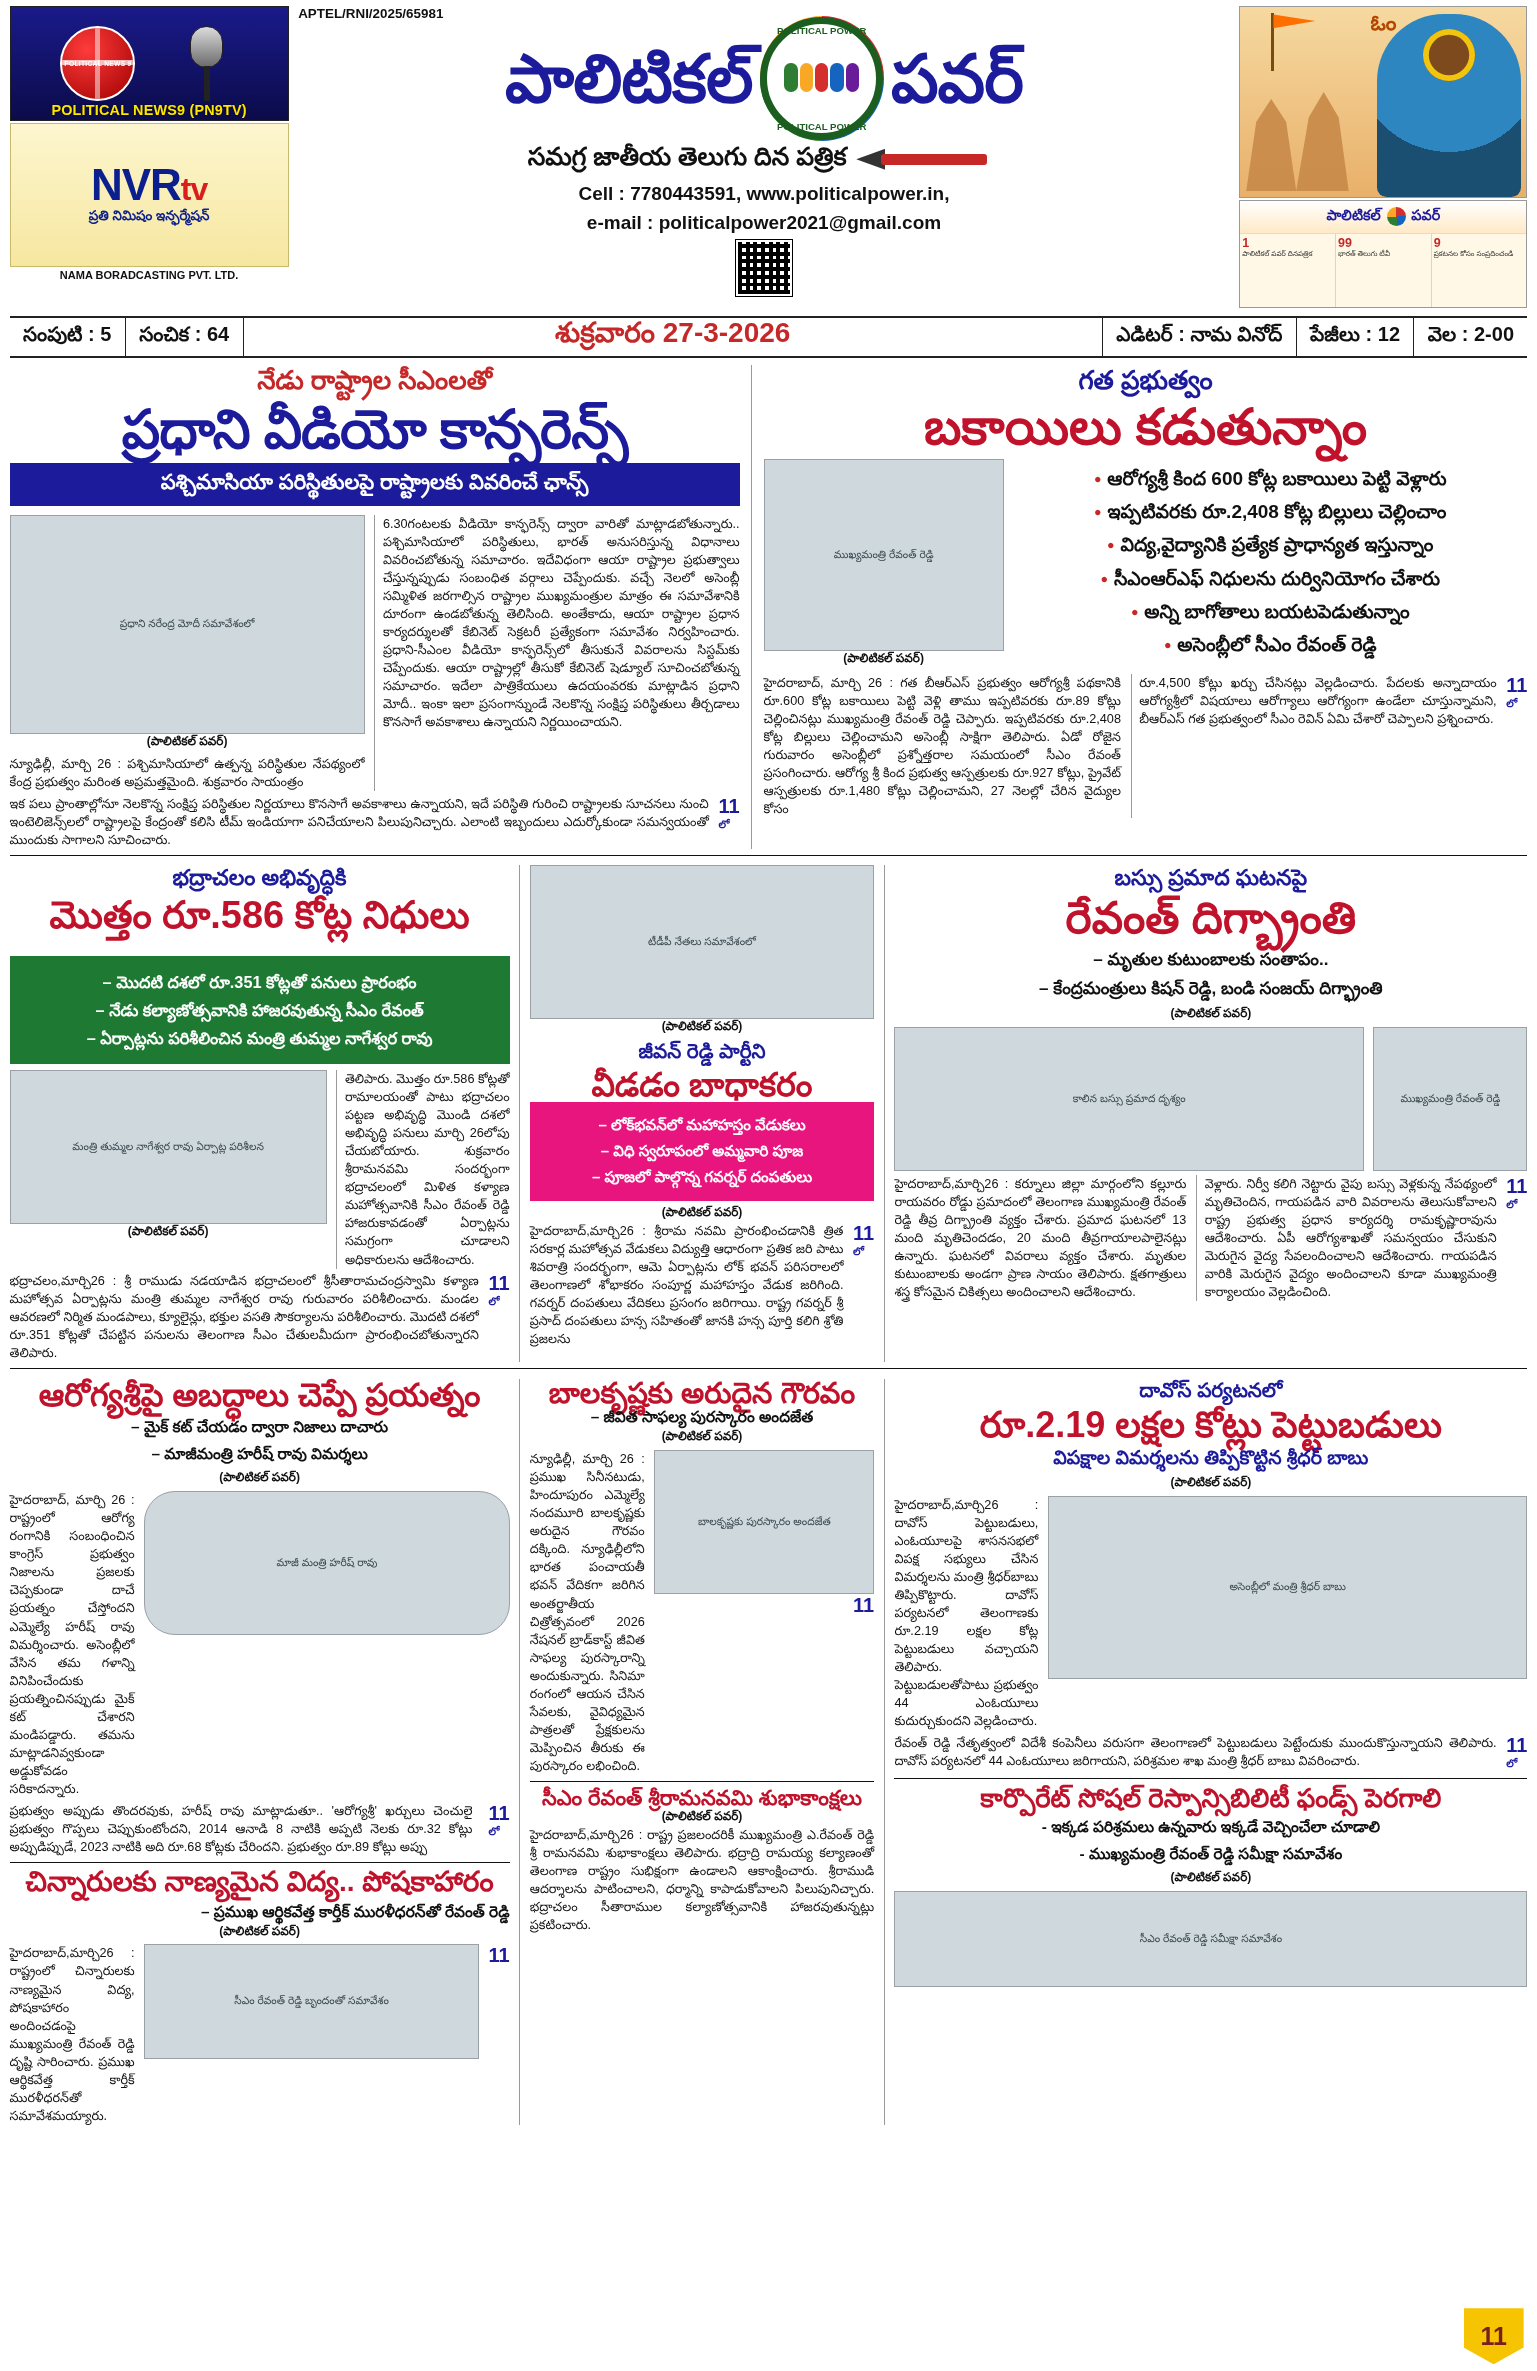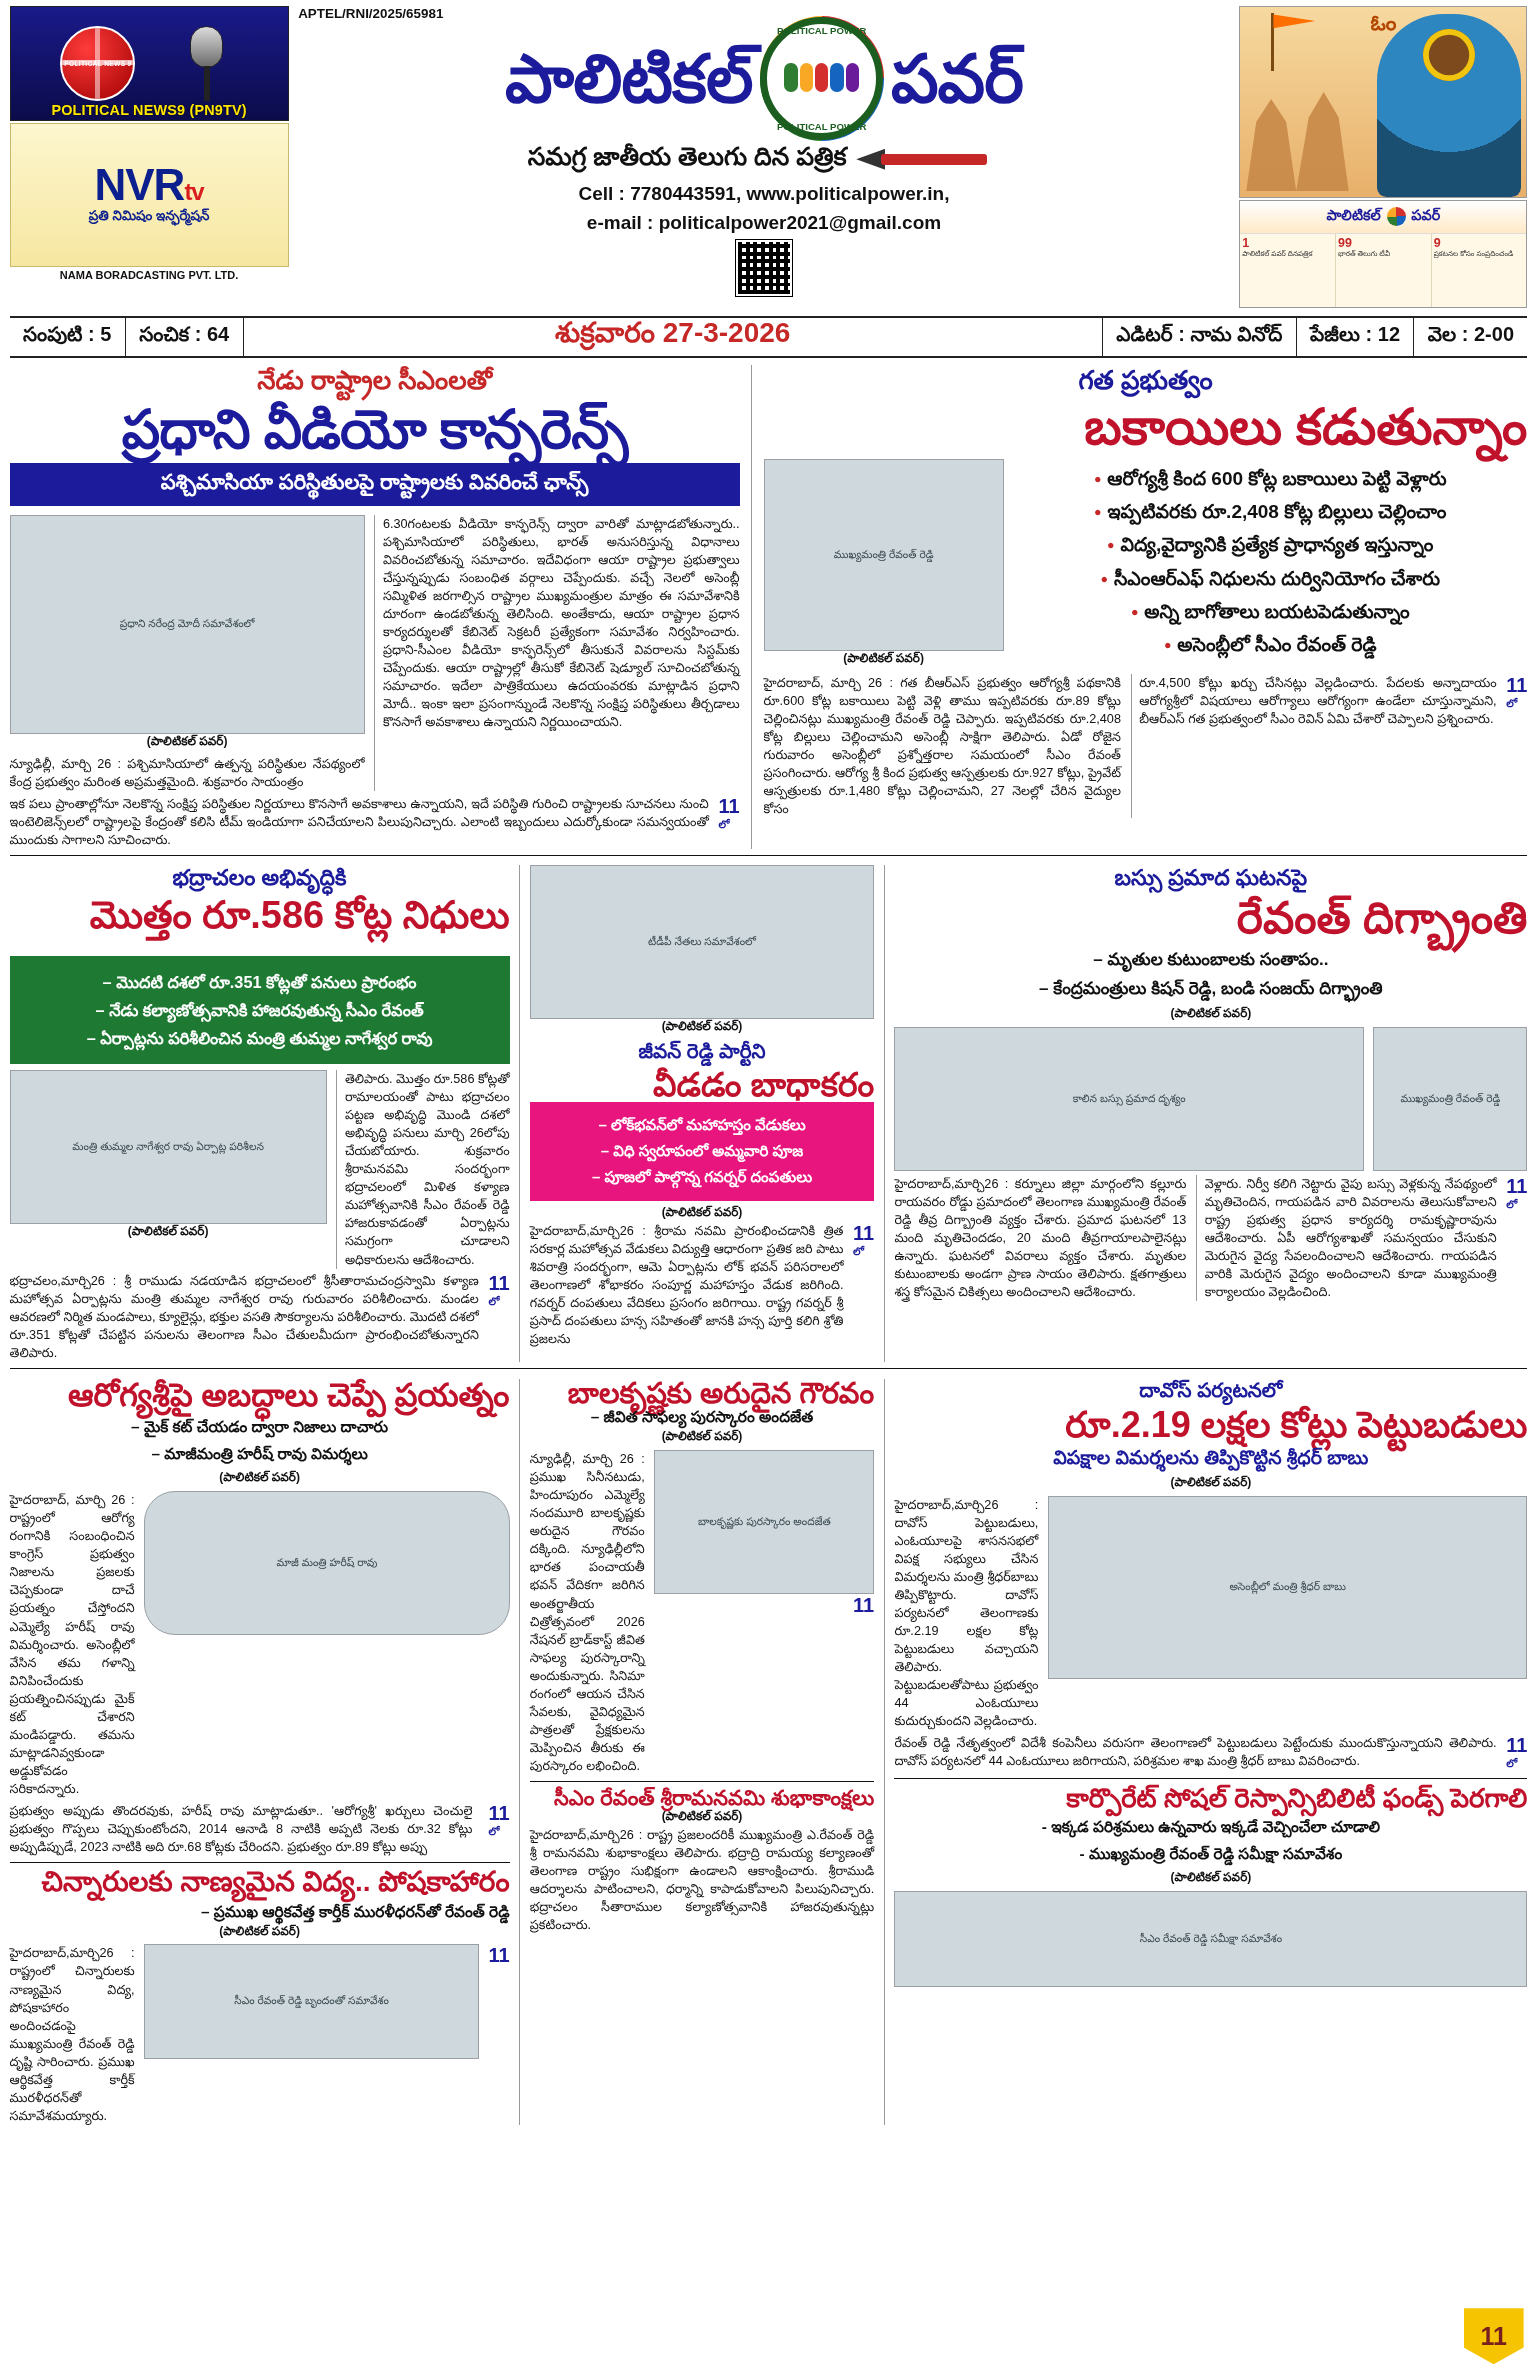--- a/index.html
+++ b/index.html
@@ -42,21 +42,21 @@
     position: absolute; bottom: 1.9px; left: 0; right: 0; text-align: center;
     color: #ffe600; font-size: 14.4px; font-weight: bold; letter-spacing: 0.2px;
     text-shadow: 0 0 1.9px #000;
   }
   .nvr {
     height: 144px; background: linear-gradient(#fdf6cf,#f6e7a0);
     border: 1px solid #c9b96a; display: flex; flex-direction: column;
     align-items: center; justify-content: center; gap: 1.9px;
   }
   .nvr-logo { font-size: 44px; font-weight: bold; color: #0b1f8f; letter-spacing: -1px; line-height: .95; }
-  .nvr-logo .tv { color: #d81e1e; font-size: 24px; }
+  .nvr-logo .tv { color: #d81e1e; font-size: 32px; }
   .nvr-sub { font-size: 13.4px; color: #0b1f8f; font-weight: bold; }
   .mh-left-bottom { font-size: 11px; text-align: center; font-weight: bold; color:#111; }
 
   .mh-center { flex: 1; display: flex; flex-direction: column; }
   .rni { font-size: 13.4px; font-weight: bold; padding-left: 5.8px; color: #111; }
   .title-row { display: flex; align-items: center; justify-content: center; gap: 7.7px; margin-top: -3.8px; }
   .title-te {
     font-size: 67px; font-weight: bold; color: #1b1b9c; line-height: 1;
     letter-spacing: -1px;
   }
@@ -130,21 +130,21 @@
   .infobar .cell + .cell { border-left: 1.9px solid #222; }
   .infobar .date { color:#c62828; font-size: 28px; }
   .infobar .grow { flex: 1; }
 
   
   .rule { border-top: 1px solid #111; margin: 5.8px 0; }
   .vline { border-left: 1px solid #999; }
   .kicker { text-align:center; font-size: 26px; font-weight:bold; color:#c62828; }
   .kicker.blue { color:#1b1b9c; }
   .head-xl { text-align:center; font-weight:bold; color:#1b1b9c; font-size: 54px; line-height:1.02; letter-spacing:-1px;}
-  .head-red { text-align:right; font-weight:bold; color:#c0122b; font-size: 50px; line-height:1.02;}
+  .head-red { text-align:center; font-weight:bold; color:#c0122b; font-size: 50px; line-height:1.02;}
   .subbar {
     background:#1b1b9c; color:#fff; text-align:center; font-weight:bold; font-size:21px;
     padding:6.7px 5.8px; margin-top:5.8px;
   }
   .body-te { font-size: 12.7px; line-height: 1.42; text-align: justify; color:#111; }
   .caption { text-align:center; font-size:12px; font-weight:bold; }
   .photo { background:#cfd8dc; border:1px solid #9aa0a6; position:relative; overflow:hidden; }
   .photo .ph-label{position:absolute; inset:0; display:flex; align-items:center; justify-content:center;
     color:#37474f; font-size:10.6px; text-align:center; padding:3.8px; }
   .marker { color:#1b1b9c; font-weight:bold; font-size:20px; }

